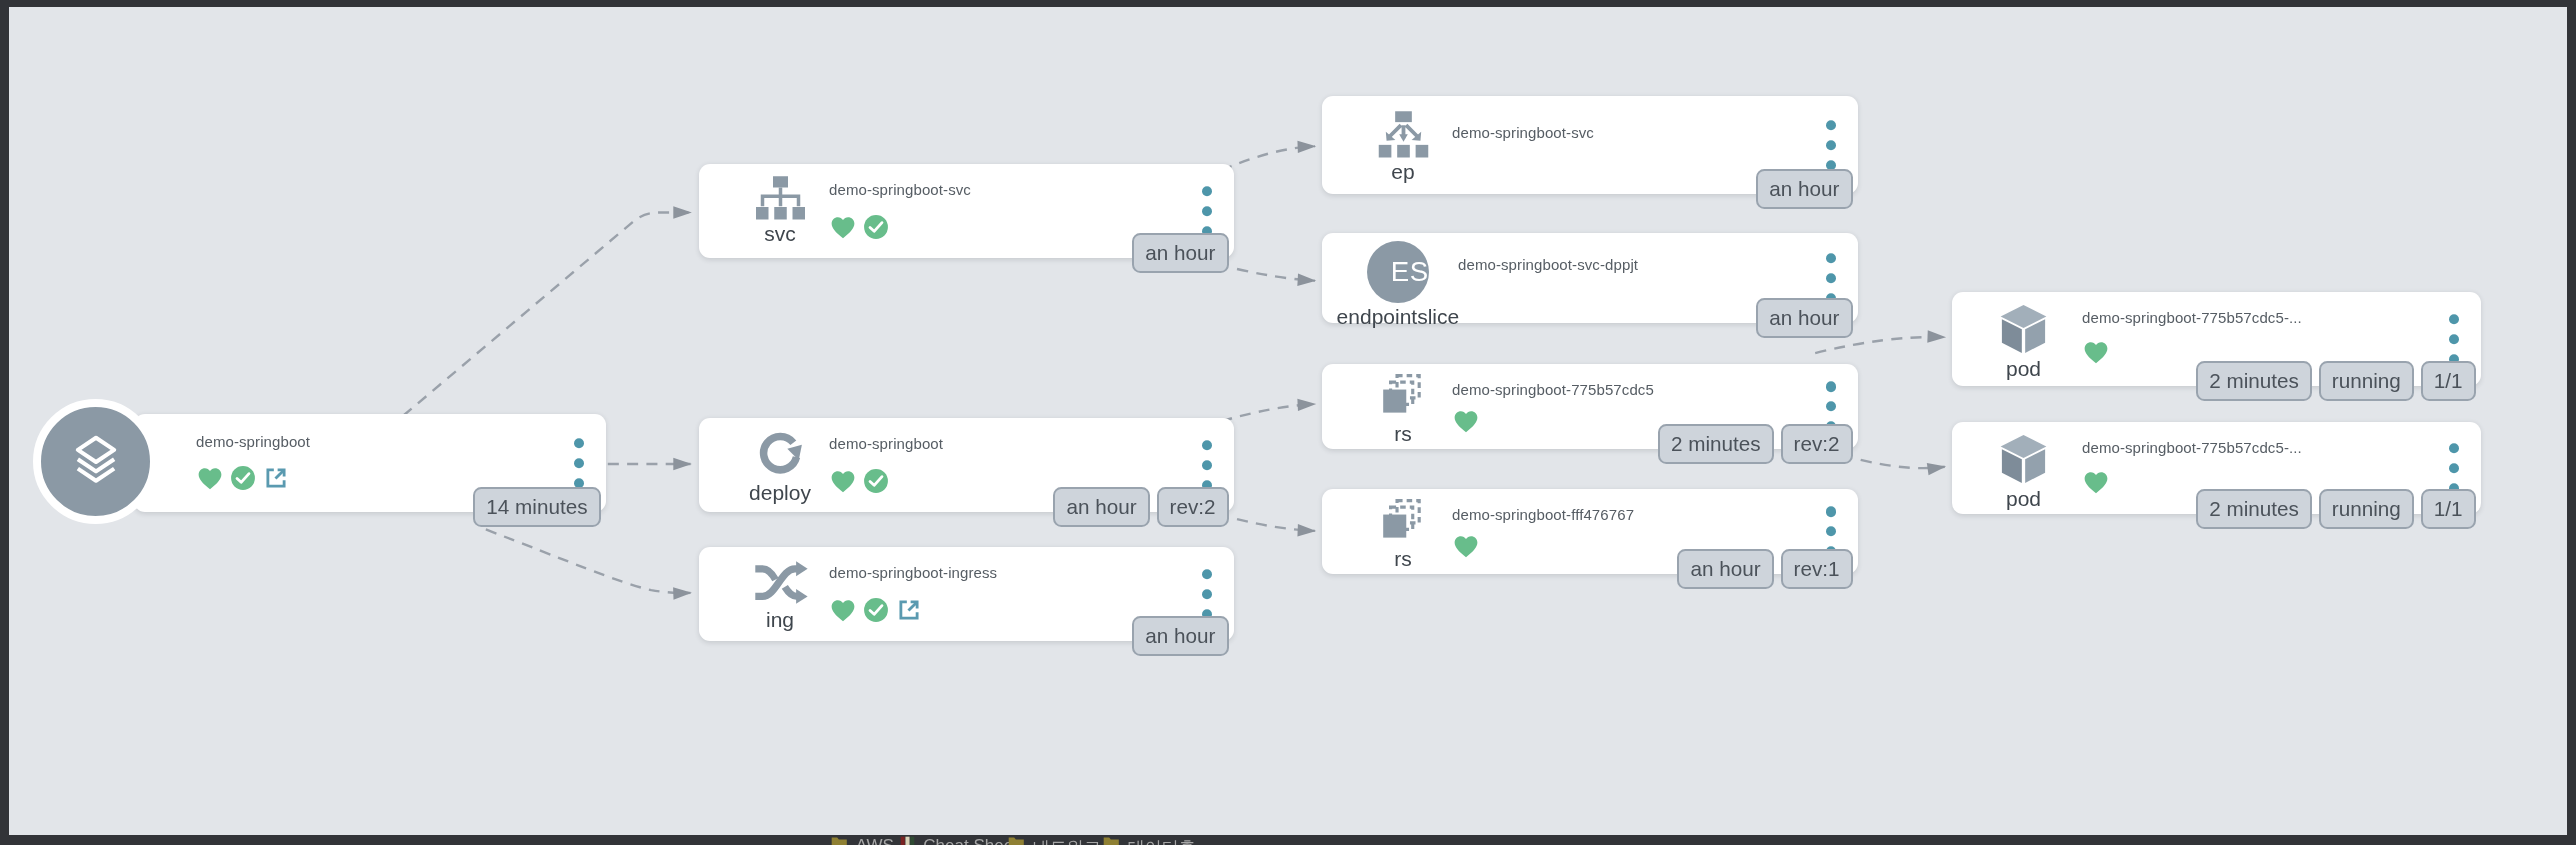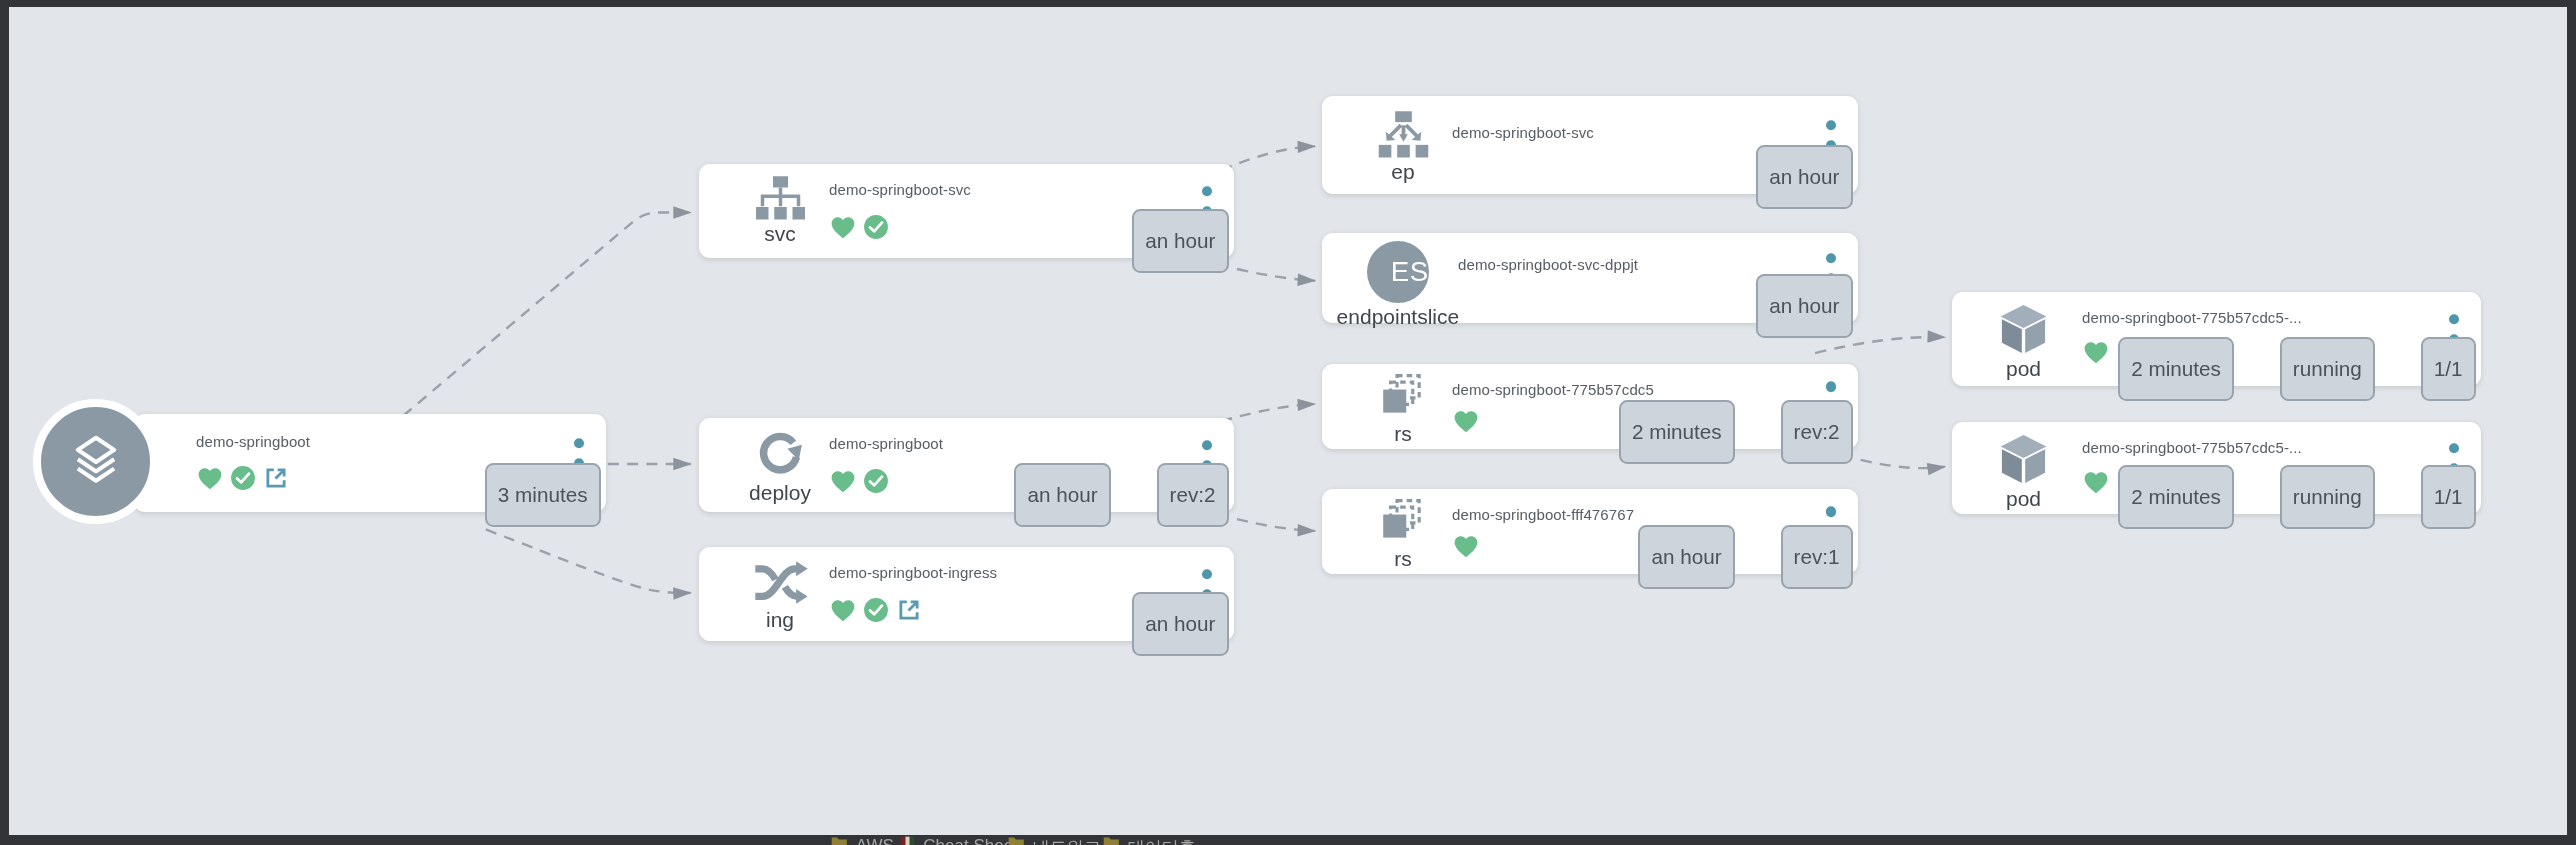--- a/index.html
+++ b/index.html
@@ -31,23 +31,23 @@
   .kebab{
     position:absolute;right:19.3px;top:50%;transform:translateY(-50%);
     display:flex;flex-direction:column;gap:9.6px;padding:2.8px;cursor:pointer;
     background:none;border:none;
   }
   .kebab i{width:10.3px;height:10.3px;border-radius:50%;background:var(--teal,#4e96aa);display:block;}
   .badges{
     position:absolute;right:5.5px;bottom:-15px;display:flex;gap:6.9px;z-index:3;
   }
   .badge{
-    height:27.6px;line-height:27.6px;padding:16px 11px;border-radius:8.3px;
+    height:27.6px;line-height:27.6px;padding:4px 11px;border-radius:8.3px;
     background:var(--badge_bg,#ced4db);border:2.1px solid var(--badge_border,#99a3ae);
-    color:var(--badge_text,#4b525a);font-size:20.7px;white-space:nowrap;margin-left:39px;
+    color:var(--badge_text,#4b525a);font-size:20.7px;white-space:nowrap;
   }
   
   .app-circle{
     position:absolute;left:-101px;top:-15px;width:109px;height:109px;border-radius:50%;
     background:var(--icon,#8b99a5);border:8.3px solid #ffffff;
     display:flex;align-items:center;justify-content:center;
   }
   
   .es-circle{
     width:62px;height:62px;border-radius:50%;background:var(--icon,#8b99a5);
@@ -108,21 +108,21 @@
         <path d="M13.5 4.5 H19.5 V10.5" fill="none" stroke="#5a9ab0" stroke-width="2.6"></path>
         <path d="M19 5 L11.5 12.5" stroke="#5a9ab0" stroke-width="2.6"></path>
       </svg>
   </div>
   <button class="kebab">
       <i></i>
       <i></i>
       <i></i>
     </button>
   <div class="badges">
-      <span class="badge">3 minutes</span>
+      <span class="badge">14 minutes</span>
     </div>
 </div>
 
 <div class="node" style="left:699px;top:164px;width:535px;height:94px">
   <div class="nicon">
     <svg width="63" height="45" viewBox="0 0 24 18" fill="#8b99a5" stroke="#8b99a5">
       <rect x="9" y="0.5" width="6" height="4.5" stroke="none"></rect>
       <path d="M12 5 V8.5 M4.8 12.5 V8.5 H19.2 V12.5 M12 8.5 V12.5" fill="none" stroke-width="1.4"></path>
       <rect x="2.2" y="12.8" width="5" height="5" stroke="none"></rect>
       <rect x="9.5" y="12.8" width="5" height="5" stroke="none"></rect>

